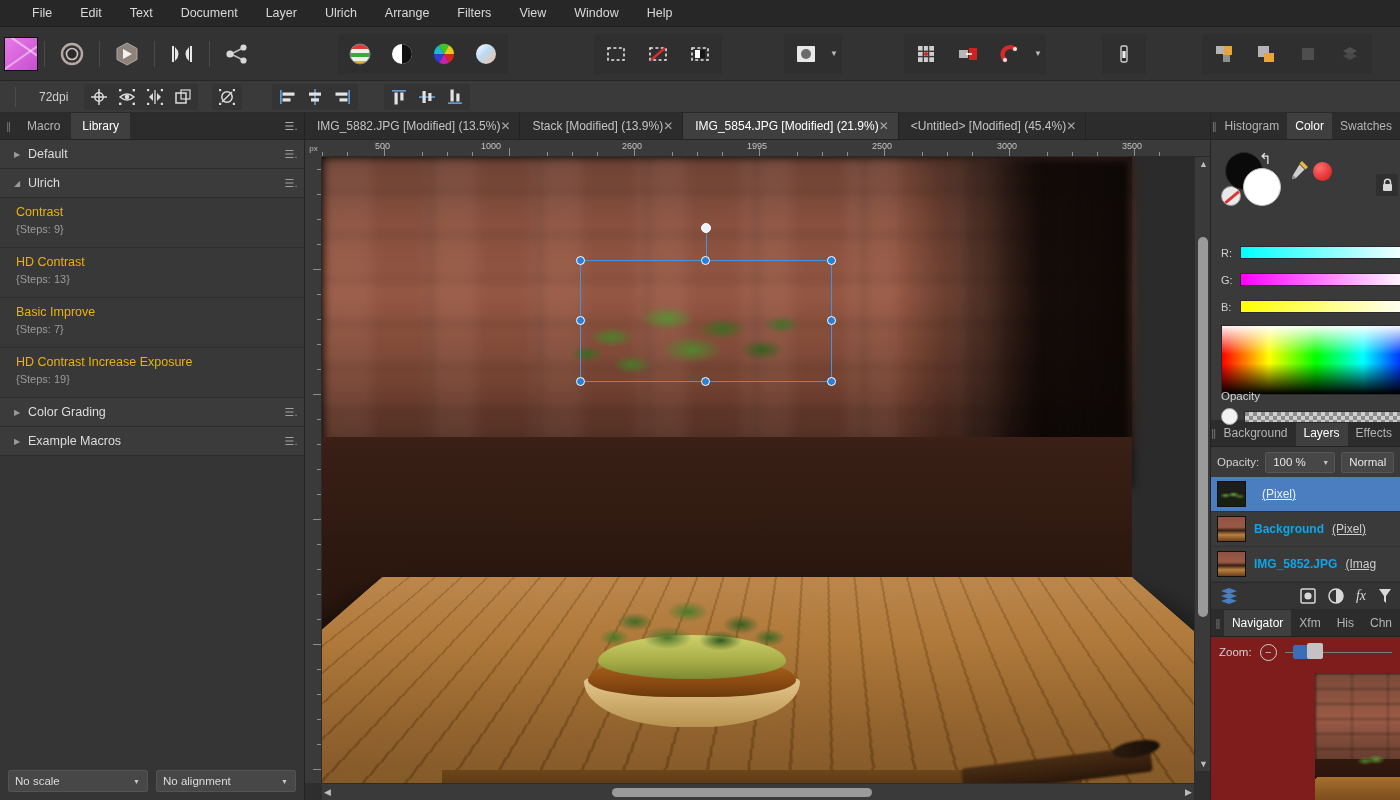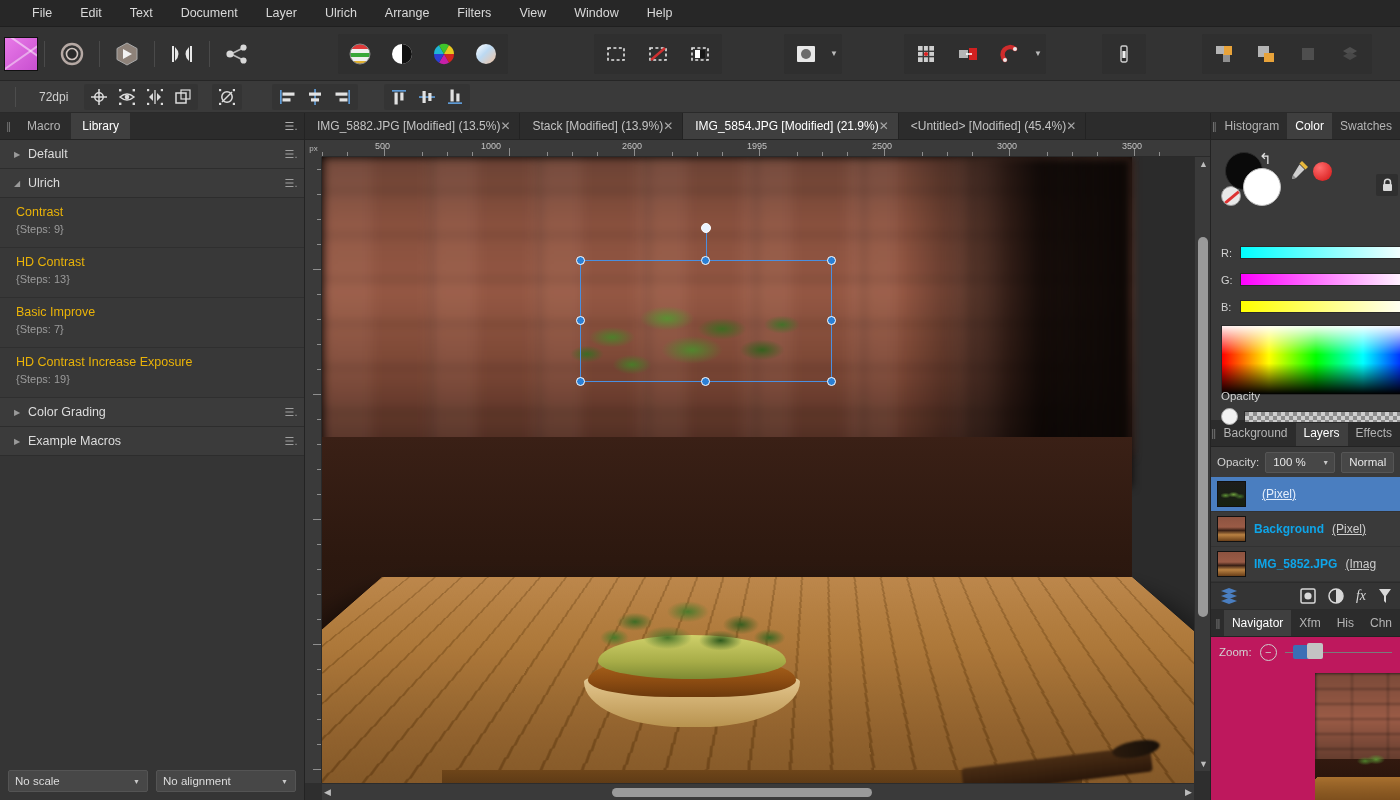--- a/index.html
+++ b/index.html
@@ -386,21 +386,21 @@
   }
   .layer-name { font-size: 12px; color: #0ea5e9; font-weight: bold; white-space: nowrap; }
   .layer-kind { font-size: 12px; color: #cdcdcd; font-weight: normal; text-decoration: underline; }
   .layer-row.sel .layer-kind { color: #e4eefb; }
   .layer-toolbar {
     height: 28px; display:flex; align-items:center; gap: 12px; padding: 0 8px;
     background:#343434; border-top:1px solid #2b2b2b; border-bottom: 1px solid #2b2b2b;
   }
   .lt-spacer { flex: 1; }
 
-  .nav-body { flex: 1; background:#be185d; position: relative; overflow:hidden; }
+  .nav-body { flex: 1; background:#7f1d1d; position: relative; overflow:hidden; }
   .zoom-row { height: 30px; display:flex; align-items:center; gap: 8px; padding: 0 8px; }
   .zoom-minus {
     width: 17px; height: 17px; border-radius: 50%; border: 1.5px solid #cfcfcf;
     display:flex; align-items:center; justify-content:center; color:#cfcfcf; font-size: 11px; line-height: 1;
   }
   .zoom-slider { flex:1; height: 14px; position: relative; }
   .zoom-track { position:absolute; left:0; right:0; top:7px; height:1px; background:#7a7a7a; }
   .zoom-knob { position:absolute; left: 8px; top: 0; width: 22px; height: 14px; background:#3b6fb5; border-radius:2px; }
   .zoom-knob2 { position:absolute; left: 22px; top: -2px; width: 16px; height: 16px; background:#c3c3c3; border-radius:2px; }
   .nav-thumb {

